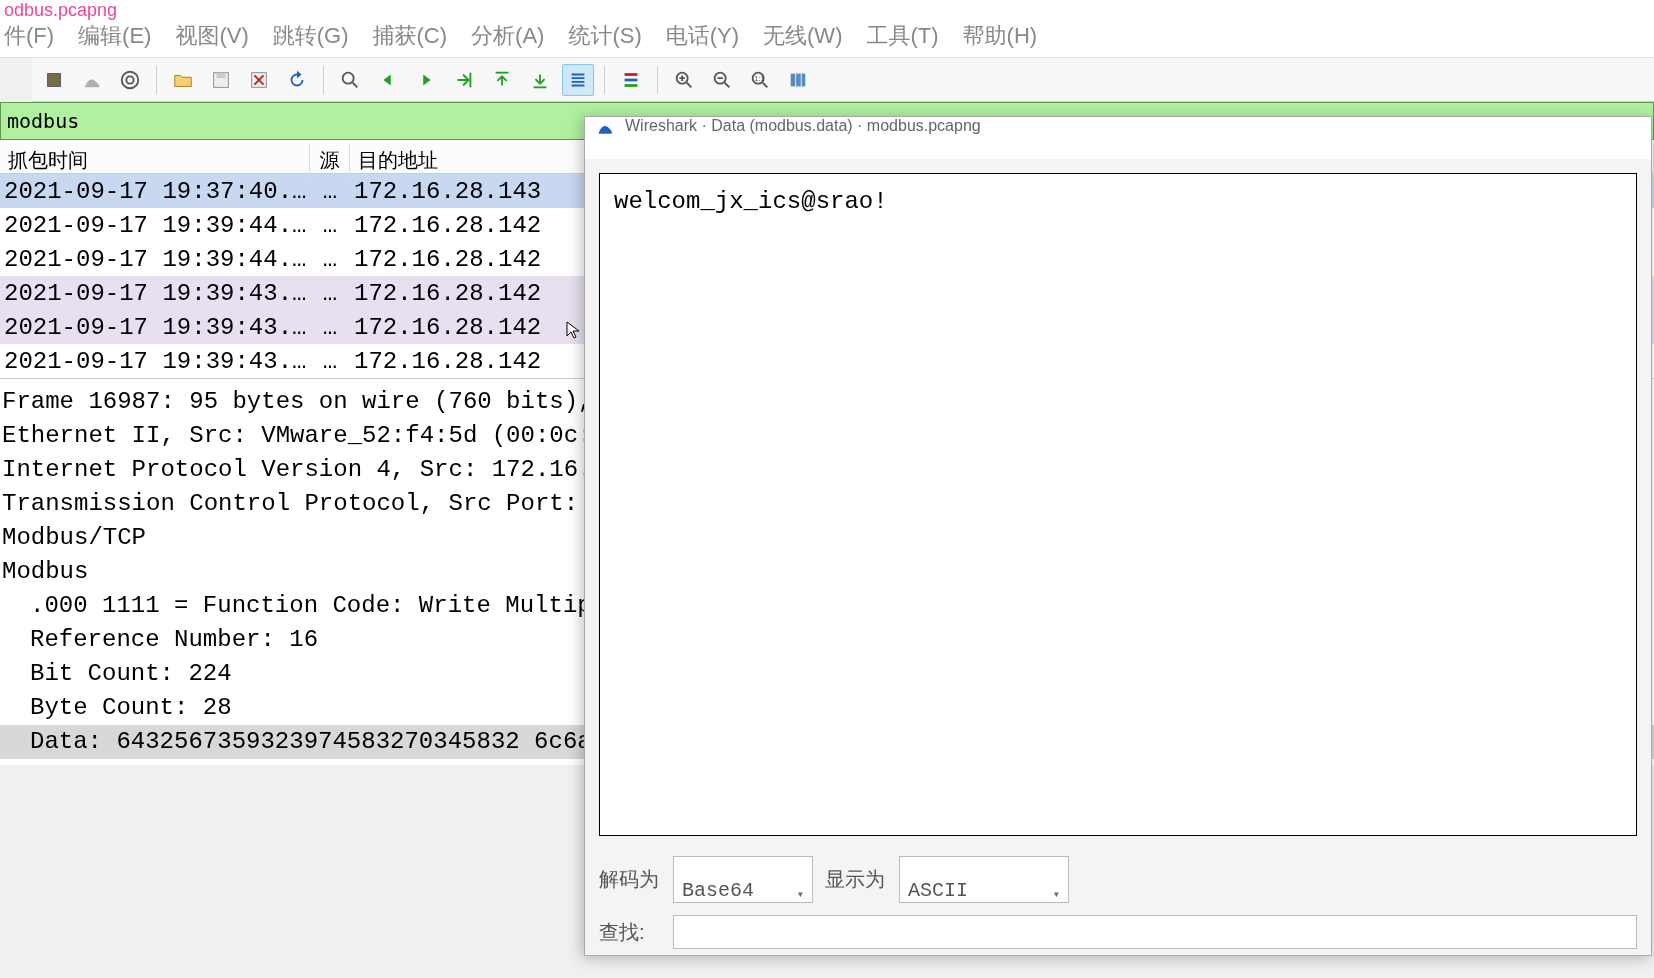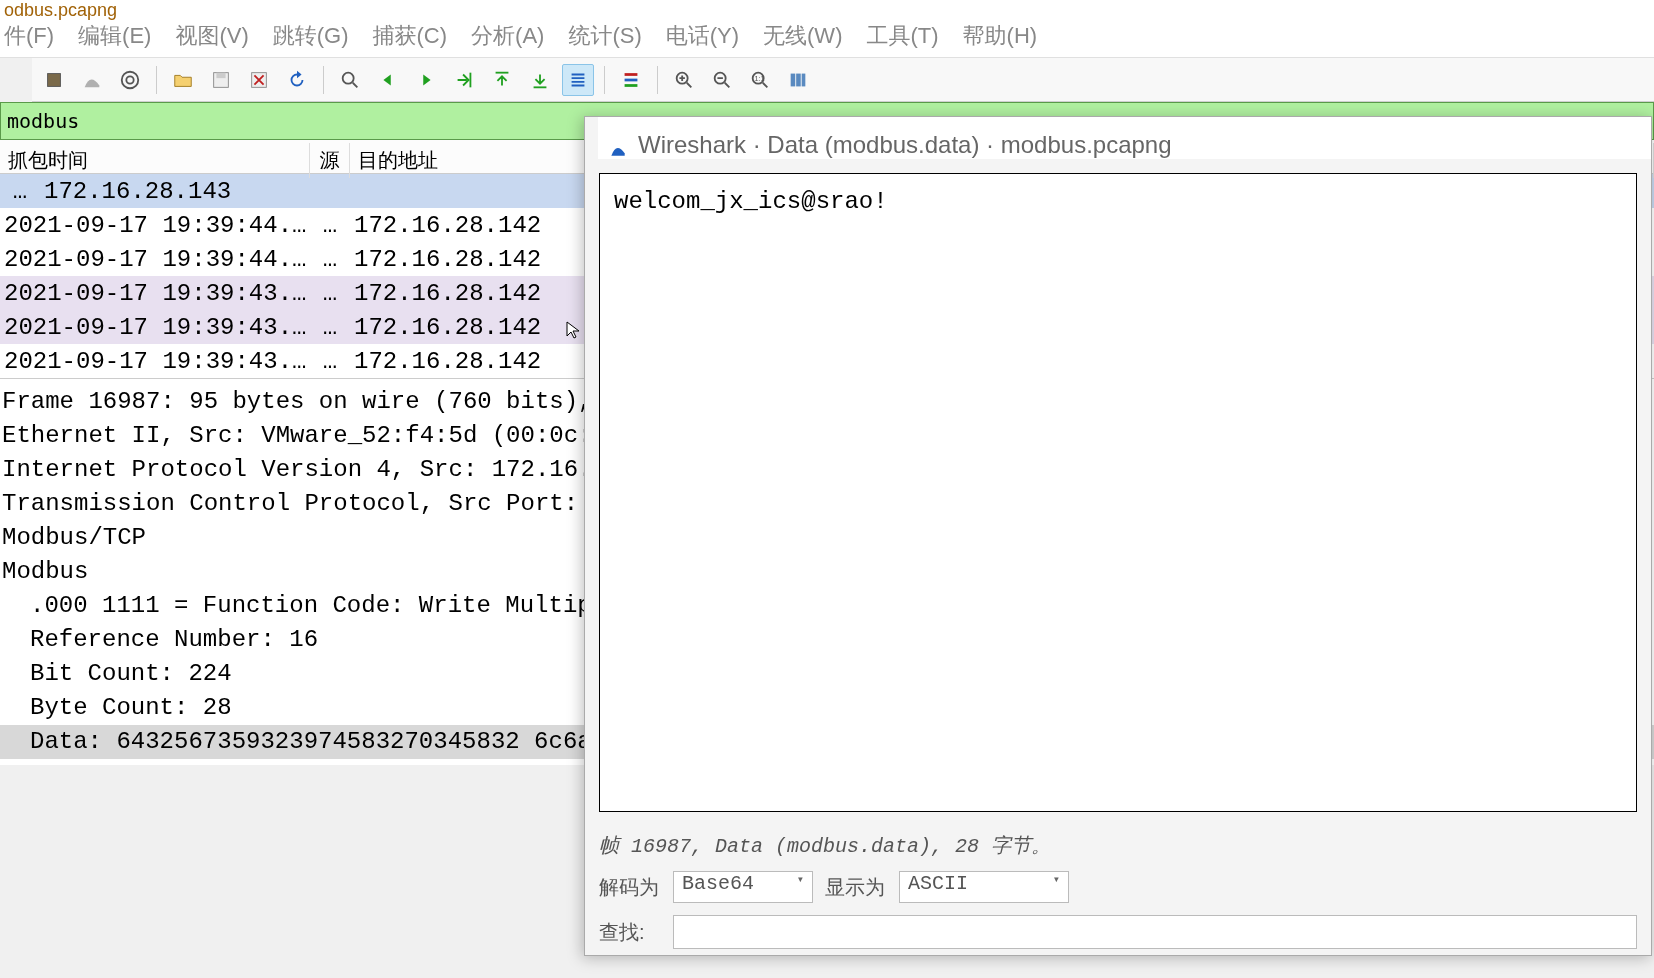--- a/index.html
+++ b/index.html
@@ -1,17 +1,17 @@
 <!DOCTYPE html>
 <html><head>
 <meta charset="utf-8">
 <style>
 * { box-sizing: border-box; margin: 0; padding: 0; }
 body { font-family: "Microsoft YaHei", Arial, sans-serif; background: #f0f0f0; overflow: hidden; width: 1654px; height: 978px; position: relative; }
-.title-bar { height: 14px; font-size: 18px; color: #a16207; padding-left: 4px; background: #fff; }
+.title-bar { height: 14px; font-size: 18px; color: #ec4899; padding-left: 4px; background: #fff; }
 .menu-bar { height: 44px; display: flex; align-items: center; background: #fff; border-bottom: 1px solid #e0e0e0; padding: 0 4px; gap: 24px; }
 .menu-bar span { font-size: 22px; color: #888; cursor: pointer; }
 .toolbar { height: 44px; display: flex; align-items: center; background: #f8f8f8; border-bottom: 1px solid #d0d0d0; padding: 0 6px; gap: 6px; margin-left: 32px; }
 .tb-btn { width: 32px; height: 32px; display: flex; align-items: center; justify-content: center; cursor: pointer; border: 1px solid transparent; border-radius: 2px; }
 .tb-btn svg { width: 22px; height: 22px; }
 .tb-sep { width: 1px; height: 28px; background: #ccc; margin: 0 4px; }
 .tb-btn.sel { background: #cde8f8; border:1px solid #8ac4e8; }
 .filter-bar { height: 38px; background: #b0f0a0; border: 1px solid #5a9a4a; display: flex; align-items: center; padding: 0 6px; font-family: monospace; font-size: 20px; }
 .pkt-list { background: #fff; }
 .pkt-header { display: flex; border-bottom: 1px solid #ccc; background: #fcfcfc; height: 34px; align-items: center; }
@@ -22,27 +22,27 @@
 .pkt-row { display: flex; height: 34px; align-items: center; font-family: "Courier New", monospace; font-size: 24px; cursor: pointer; }
 .pkt-row div { padding: 2px 4px; white-space: nowrap; overflow: hidden; }
 .pkt-row.sel { background: #c8d8f0; }
 .pkt-row.alt { background: #e8e0f0; }
 .pkt-details { background: #fff; border-top: 1px solid #ccc; font-family: "Courier New", monospace; font-size: 24px; padding: 6px 0; line-height: 34px; }
 .pkt-details .line { white-space: nowrap; overflow: hidden; padding-left: 2px;}
 .pkt-details .indent { padding-left: 30px; }
 .pkt-details .data-line { background: #d8d8d8; }
 
 .dialog { position: absolute; left: 584px; top: 116px; width: 1068px; height: 840px; border: 1px solid #aaa; background: #f4f4f4; box-shadow: -2px 2px 14px rgba(0,0,0,.25); display: flex; flex-direction: column; }
-.dlg-title { height: 42px; display: flex; align-items: flex-end; gap: 10px; padding: 0 10px; background: #fff; font-size: 24px; color: #666; margin-left: 13px; }
+.dlg-title { height: 42px; display: flex; align-items: flex-start; gap: 10px; padding: 0 10px; background: #fff; font-size: 16px; color: #666; }
 .dlg-body { flex: 1; padding: 14px; }
 .dlg-text { width: 100%; height: 100%; background: #fff; border: 1px solid #000000; padding: 14px; font-family: "Courier New", monospace; font-size: 24px; }
 .dlg-status { padding: 6px 14px; font-size: 20px; font-style: italic; color: #555; font-family: "Courier New", monospace;}
 .dlg-row { display: flex; align-items: center; gap: 12px; padding: 6px 14px; font-size: 20px; color: #555; }
 .dlg-row label { min-width: 62px; }
-.sel-box { width: 140px; height: 32px; border: 1px solid #bbb; background: #fff; padding: 0 8px; display:flex; align-items:flex-start; justify-content: space-between; font-family: "Courier New", monospace; font-size: 20px; cursor: pointer; }
+.sel-box { width: 140px; height: 47px; border: 1px solid #bbb; background: #fff; padding: 0 8px; display:flex; align-items:flex-end; justify-content: space-between; font-family: "Courier New", monospace; font-size: 20px; cursor: pointer; }
 .sel-box .caret { font-size: 12px; color:#666; }
 .find-in { flex:1; height: 34px; border: 1px solid #bbb; background:#fff; }
 .dlg-btns { display: flex; justify-content: flex-end; gap: 16px; padding: 10px 14px; }
 .dlg-btn { width: 120px; height: 36px; border: 1px solid #bbb; background: #f8f8f8; font-size: 20px; cursor: pointer; display:flex; align-items:center; justify-content:center; }
 .cursor { position:absolute; left: 565px; top: 320px; width:20px; height:20px; pointer-events:none;}
 </style>
 </head>
 <body>
 
 <div class="title-bar">odbus.pcapng</div>
@@ -181,20 +181,21 @@
 <div class="filter-bar">modbus</div>
 
 <div class="pkt-list">
   <div class="pkt-header">
     <div class="col-time">抓包时间</div>
     <div class="col-src">源</div>
     <div class="col-dst">目的地址</div>
   </div>
   <div id="pkt-rows">
       <div class="pkt-row sel">
+        <div class="col-time">2021-09-17 19:37:40.…</div>
         <div class="col-src">…</div>
         <div class="col-dst">172.16.28.143</div>
       </div>
       <div class="pkt-row">
         <div class="col-time">2021-09-17 19:39:44.…</div>
         <div class="col-src">…</div>
         <div class="col-dst">172.16.28.142</div>
       </div>
       <div class="pkt-row">
         <div class="col-time">2021-09-17 19:39:44.…</div>
@@ -238,21 +239,20 @@
 <div class="dialog">
   <div class="dlg-title">
     <svg width="20" height="20" viewBox="0 0 24 24">
         <path d="M4 20 Q10 3 20 17 L20 20 Z" fill="#2060c0"></path>
       </svg>
     <span>Wireshark · Data (modbus.data) · modbus.pcapng</span>
   </div>
   <div class="dlg-body">
     <div class="dlg-text">welcom_jx_ics@srao!</div>
   </div>
-  <div class="dlg-status">帧 16987, Data (modbus.data), 28 字节。</div>
   <div class="dlg-row">
     <label>解码为</label>
     <div class="sel-box">
         <span>Base64</span>
         <span class="caret">▾</span>
       </div>
     <label>显示为</label>
     <div class="sel-box" style="width:170px">
         <span>ASCII</span>
         <span class="caret">▾</span>

